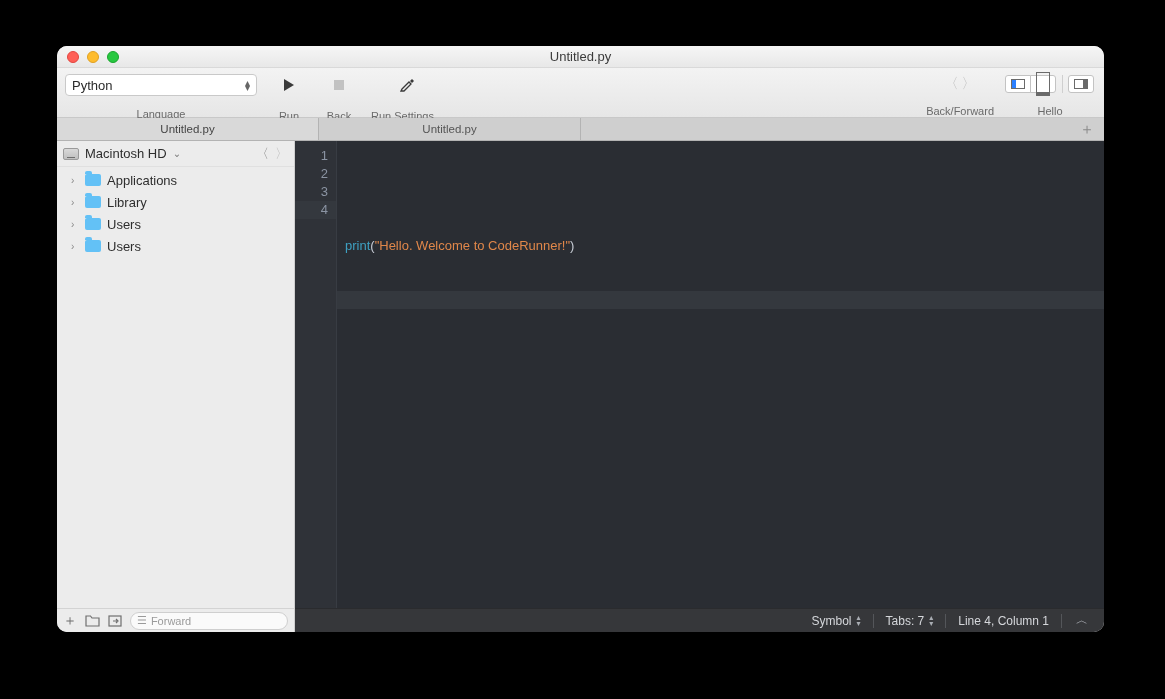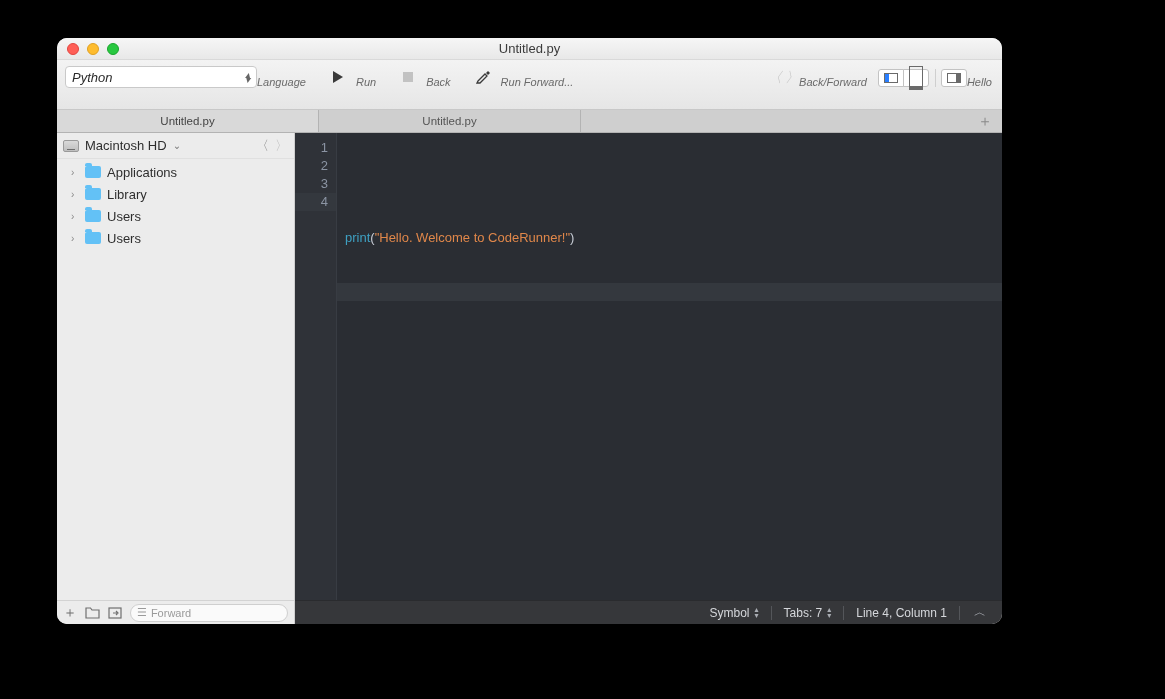--- a/index.html
+++ b/index.html
@@ -1,20 +1,20 @@
 <!DOCTYPE html>
 <html><head>
 <meta charset="utf-8">
 <style>
   * { box-sizing: border-box; margin: 0; padding: 0; font-family: -apple-system, BlinkMacSystemFont, "Helvetica Neue", Arial, sans-serif; }
   body { background: #000; width: 1165px; height: 699px; overflow: hidden; position: relative; }
   .window {
     position: absolute;
-    left: 57px; top: 38px;
-    width: 945px; height: 586px;
+    left: 57px; top: 46px;
+    width: 1047px; height: 586px;
     background: #ececec;
     border-radius: 10px;
     box-shadow: 0 20px 60px rgba(0,0,0,.6), 0 0 0 1px rgba(0,0,0,.15);
     display: flex; flex-direction: column;
     overflow: hidden;
   }
   
   .titlebar {
     height: 22px;
     display: flex; align-items: center; justify-content: center;
@@ -30,21 +30,21 @@
   .tl.grn { background:#28c840; border:1px solid #1ba52e;}
 
   
   .toolbar {
     height: 50px;
     background: linear-gradient(#f3f3f3,#e6e6e6);
     border-bottom: 1px solid #c8c8c8;
     display: flex; align-items: flex-start;
     padding: 4px 6px 0 6px;
   }
-  .tool-col { display:flex; flex-direction:row; font-size:11px; color:#6a6a6a;font-style:italic; }
+  .tool-col { display:flex; flex-direction:column; align-items:center; font-size:11px; color:#6a6a6a; }
   .lang-select {
     width: 192px; height:22px;
     background:#fff; border:1px solid #c9c9c9; border-radius:4px;
     display:flex; align-items:center; justify-content:space-between;
     padding:0 6px; font-size:13px; color:#2a2a2a; margin-top:2px;
   }
   .lang-select .arrows { font-size:10px; color:#666; line-height:5px; display:flex; flex-direction:column; align-items:center;}
   .tb-btn { height:26px; min-width:36px; display:flex; align-items:center; justify-content:center; color:#3a3a3a; margin-top:0px;}
   .tb-btn.disabled { color:#b7b7b7; }
   .tool-label { margin-top:12px; }
@@ -153,21 +153,21 @@
       <span class="tool-label">Back</span>
     </div>
 
     <div class="tool-col" style="margin-left:14px;">
       <div class="tb-btn">
         <svg width="16" height="14" viewBox="0 0 16 14">
             <path d="M3 11 L10 4 L12 6 L5 13 L2 13 Z" fill="none" stroke="#3a3a3a" stroke-width="1.3"></path>
             <path d="M11 3 L13 1 L15 3 L13 5 Z" fill="#3a3a3a"></path>
           </svg>
       </div>
-      <span class="tool-label">Run Forward...</span>
+      <span class="tool-label">Run Settings...</span>
     </div>
 
     <div class="spacer"></div>
 
     <div class="tool-col" style="margin-right:12px;">
       <div class="bf-group">
         <span class="bf-arrow">〈</span>
         <span class="bf-arrow">〉</span>
       </div>
       <span class="tool-label">Back/Forward</span>

